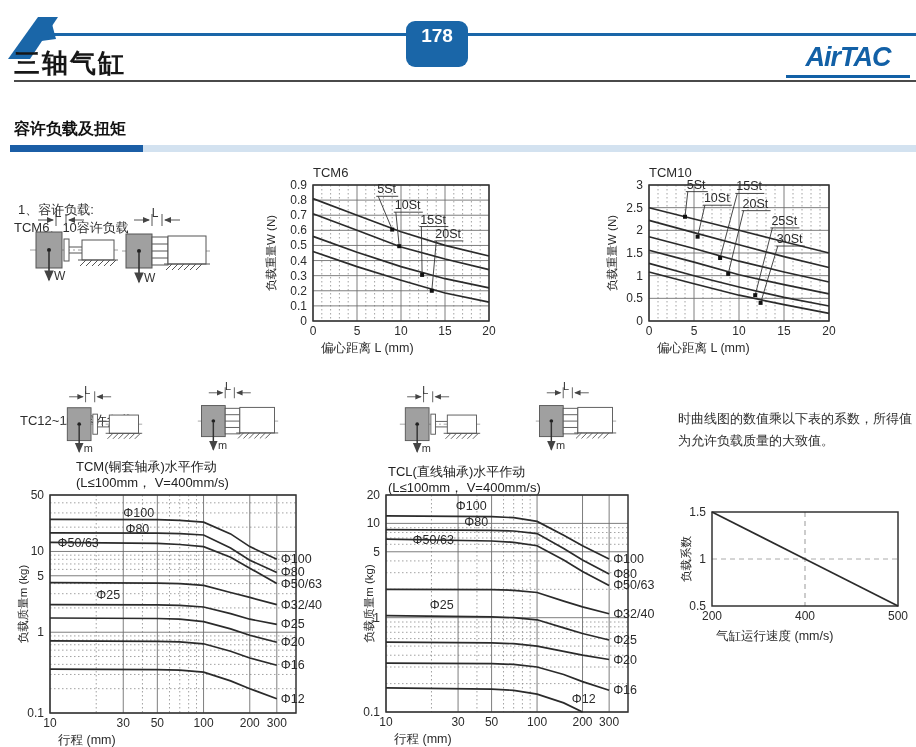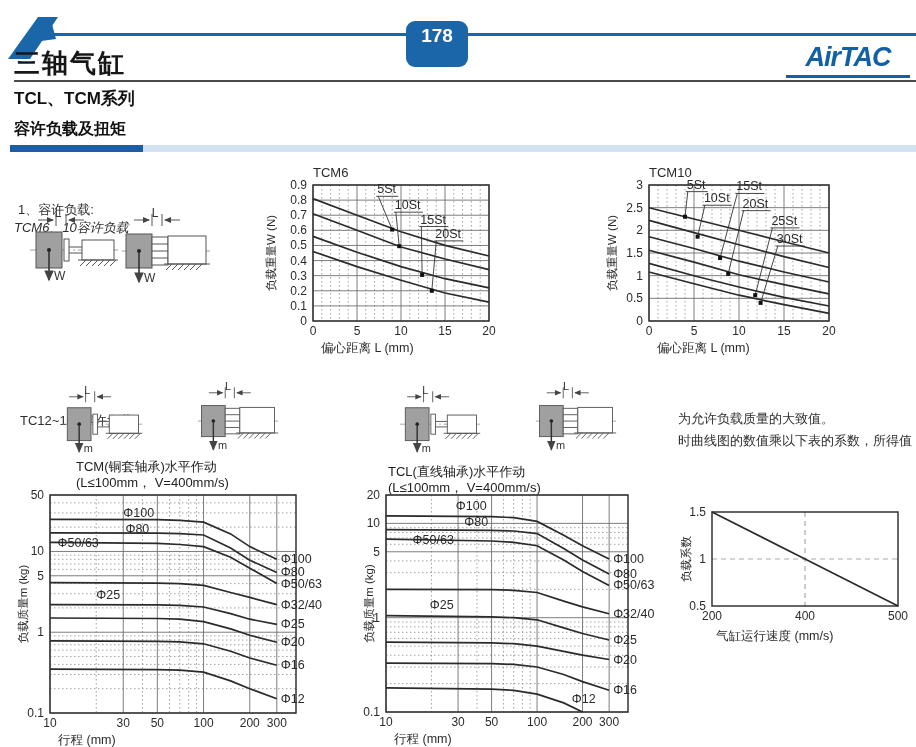--- a/index.html
+++ b/index.html
@@ -88,27 +88,26 @@
   <div class="abs" id="top-line"></div>
   <svg class="abs" style="left:6px;top:12px;" width="54" height="50" viewBox="0 0 54 48">
     <path d="M2 46 L32 4 L52 4 L24 46 Z" fill="#1a66a8"></path>
     <path d="M28 29 L46 11 L50 26 Z" fill="#1a66a8"></path>
   </svg>
   <div class="abs" id="page-badge">178</div>
   <div class="abs" id="main-title">三轴气缸</div>
   <div class="abs" id="brand">AirTAC</div>
   <div class="abs" id="brand-rule"></div>
   <div class="abs" id="title-rule"></div>
-  <div class="abs" id="series-title">TCL、TCM系列</div>
   <div class="abs" id="section-title">容许负载及扭矩</div>
   <div class="abs" id="bar-dark"></div>
   <div class="abs" id="bar-light"></div>
 
   <div class="abs small" style="left:18px;top:159px;">1、容许负载:</div>
-  <div class="abs small" style="left:14px;top:177px;font-style:italic;">TCM6、10容许负载</div>
+  <div class="abs small" style="left:14px;top:177px;">TCM6、10容许负载</div>
   <div class="abs small" style="left:20px;top:370px;">TC12~100容许负载</div>
 
   <svg class="abs" style="left:26px;top:206px;" width="96" height="92">
     <use href="#diag-rod"></use>
     <text x="32" y="11" class="dlabel" text-anchor="middle">L</text>
     <text x="28" y="74" class="dlabel">W</text>
   </svg>
   <svg class="abs" style="left:118px;top:206px;" width="96" height="92">
     <use href="#diag-direct"></use>
     <text x="37" y="11" class="dlabel" text-anchor="middle">L</text>
@@ -136,22 +135,22 @@
     <text x="37" y="11" class="dlabel" text-anchor="middle">L</text>
     <text x="26" y="76" class="dlabel">m</text>
   </svg>
 
   <div class="abs ct" style="left:76px;top:458px;">TCM(铜套轴承)水平作动</div>
   <div class="abs ct" style="left:76px;top:474px;">(L≤100mm，  V=400mm/s)</div>
   <div class="abs ct" style="left:388px;top:463px;">TCL(直线轴承)水平作动</div>
   <div class="abs ct" style="left:388px;top:479px;">(L≤100mm，  V=400mm/s)</div>
 
   <div class="abs sn" style="left:678px;top:408px;width:238px;">
+    <div>时曲线图的数值乘以下表的系数，所得值</div>
     <div>为允许负载质量的大致值。</div>
-    <div>时曲线图的数值乘以下表的系数，所得值</div>
   </div>
 
   <svg class="abs" id="c-tcm6" style="left:250px;top:163px;" width="248" height="200">
       <line x1="71.8" y1="22" x2="71.8" y2="158" stroke="#8a8a8a" stroke-width="0.8" stroke-dasharray="1.5 2.5"></line>
       <line x1="80.6" y1="22" x2="80.6" y2="158" stroke="#8a8a8a" stroke-width="0.8" stroke-dasharray="1.5 2.5"></line>
       <line x1="89.4" y1="22" x2="89.4" y2="158" stroke="#8a8a8a" stroke-width="0.8" stroke-dasharray="1.5 2.5"></line>
       <line x1="98.2" y1="22" x2="98.2" y2="158" stroke="#8a8a8a" stroke-width="0.8" stroke-dasharray="1.5 2.5"></line>
       <line x1="115.8" y1="22" x2="115.8" y2="158" stroke="#8a8a8a" stroke-width="0.8" stroke-dasharray="1.5 2.5"></line>
       <line x1="124.6" y1="22" x2="124.6" y2="158" stroke="#8a8a8a" stroke-width="0.8" stroke-dasharray="1.5 2.5"></line>
       <line x1="133.4" y1="22" x2="133.4" y2="158" stroke="#8a8a8a" stroke-width="0.8" stroke-dasharray="1.5 2.5"></line>

